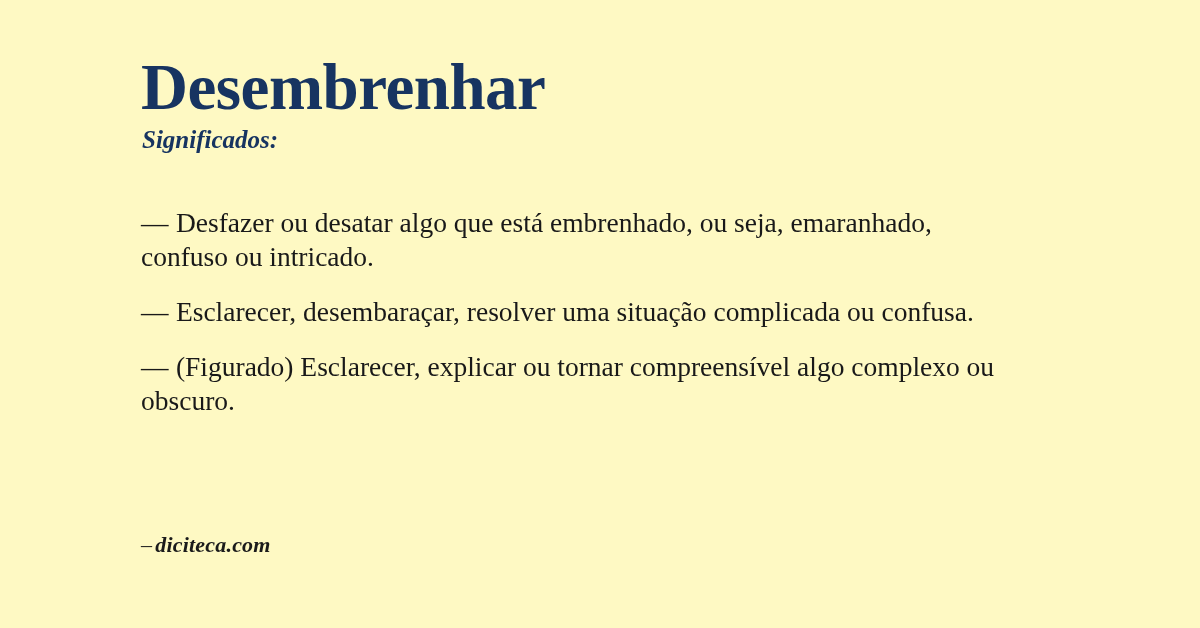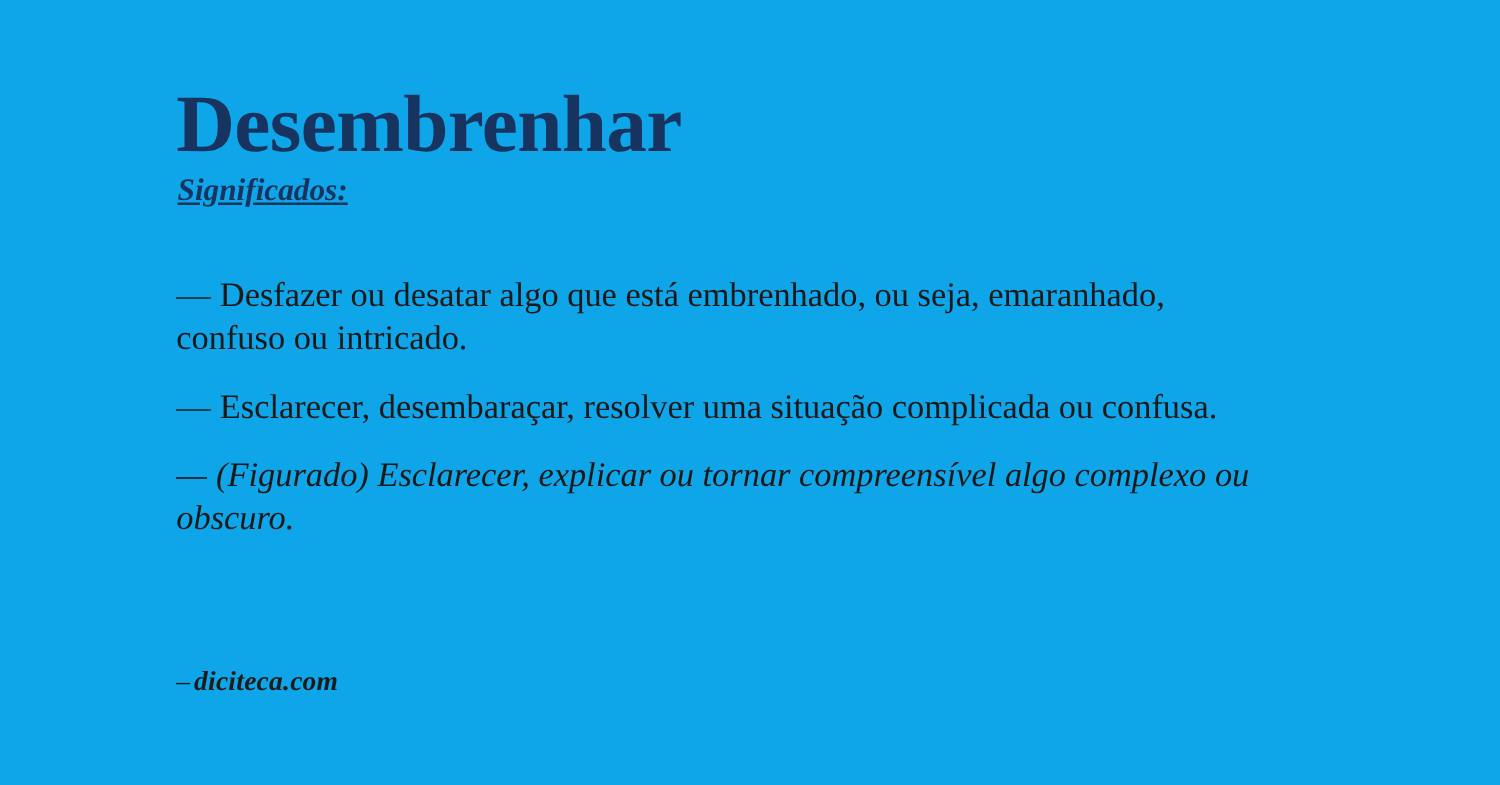--- a/index.html
+++ b/index.html
@@ -13,22 +13,22 @@
     background: #ffffff;
     font-family: "Liberation Serif", "DejaVu Serif", serif;
     overflow: hidden;
   }
 
   .card {
     position: relative;
     width: 1200px;
     height: 628px;
     box-sizing: border-box;
-    padding: 16px 140px 0 141px;
-    background: #0ea5e9;
+    padding: 3px 140px 0 141px;
+    background: #fef9c3;
   }
 
   
   .entry-header {
     padding-top: 52px;
   }
 
   .entry-title {
     margin: 0;
     font-family: "Liberation Serif", "DejaVu Serif", serif;
@@ -41,21 +41,20 @@
   }
 
   .entry-subtitle {
     margin: 6px 0 0 1px;
     font-family: "Liberation Serif", "DejaVu Serif", serif;
     font-size: 25px;
     font-weight: 700;
     font-style: italic;
     line-height: 1.1;
     color: #173461;
-    text-decoration: underline;
   }
 
   
   .definitions {
     margin: 0;
     padding: 0;
     list-style: none;
     margin-top: 52px;
     max-width: 870px;
   }
@@ -65,21 +64,20 @@
     font-size: 27.5px;
     font-weight: 400;
     line-height: 34px;
     color: #191919;
     margin-bottom: 21px;
     text-indent: 0;
   }
 
   .definition-item:last-child {
     margin-bottom: 16px;
-    font-style: italic;
   }
 
   .def-dash {
     letter-spacing: 0.5px;
   }
 
   
   .source-line {
     position: absolute;
     left: 141px;

